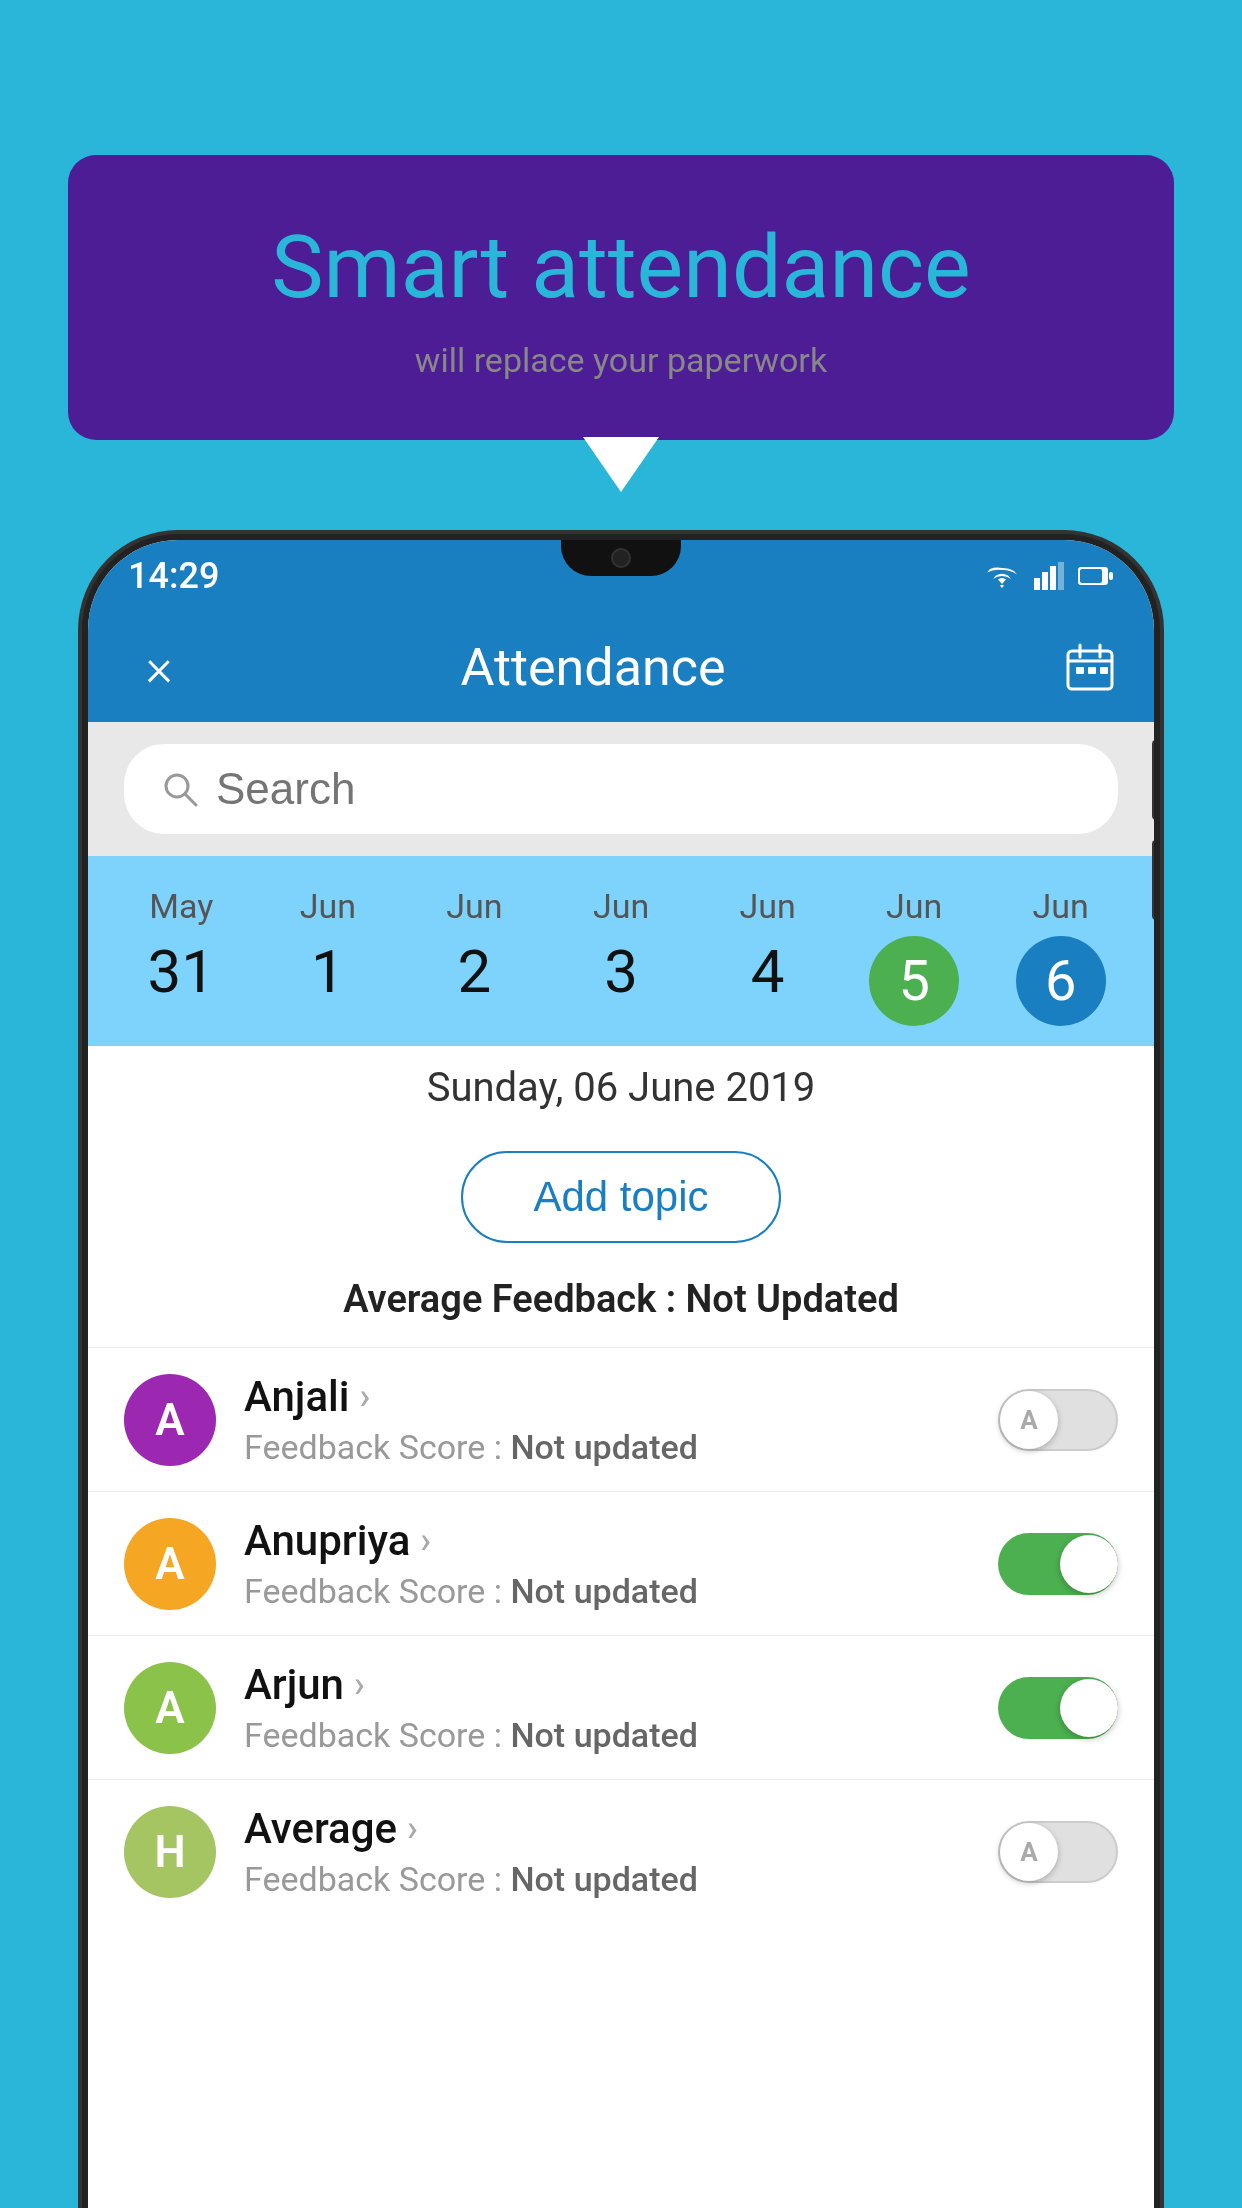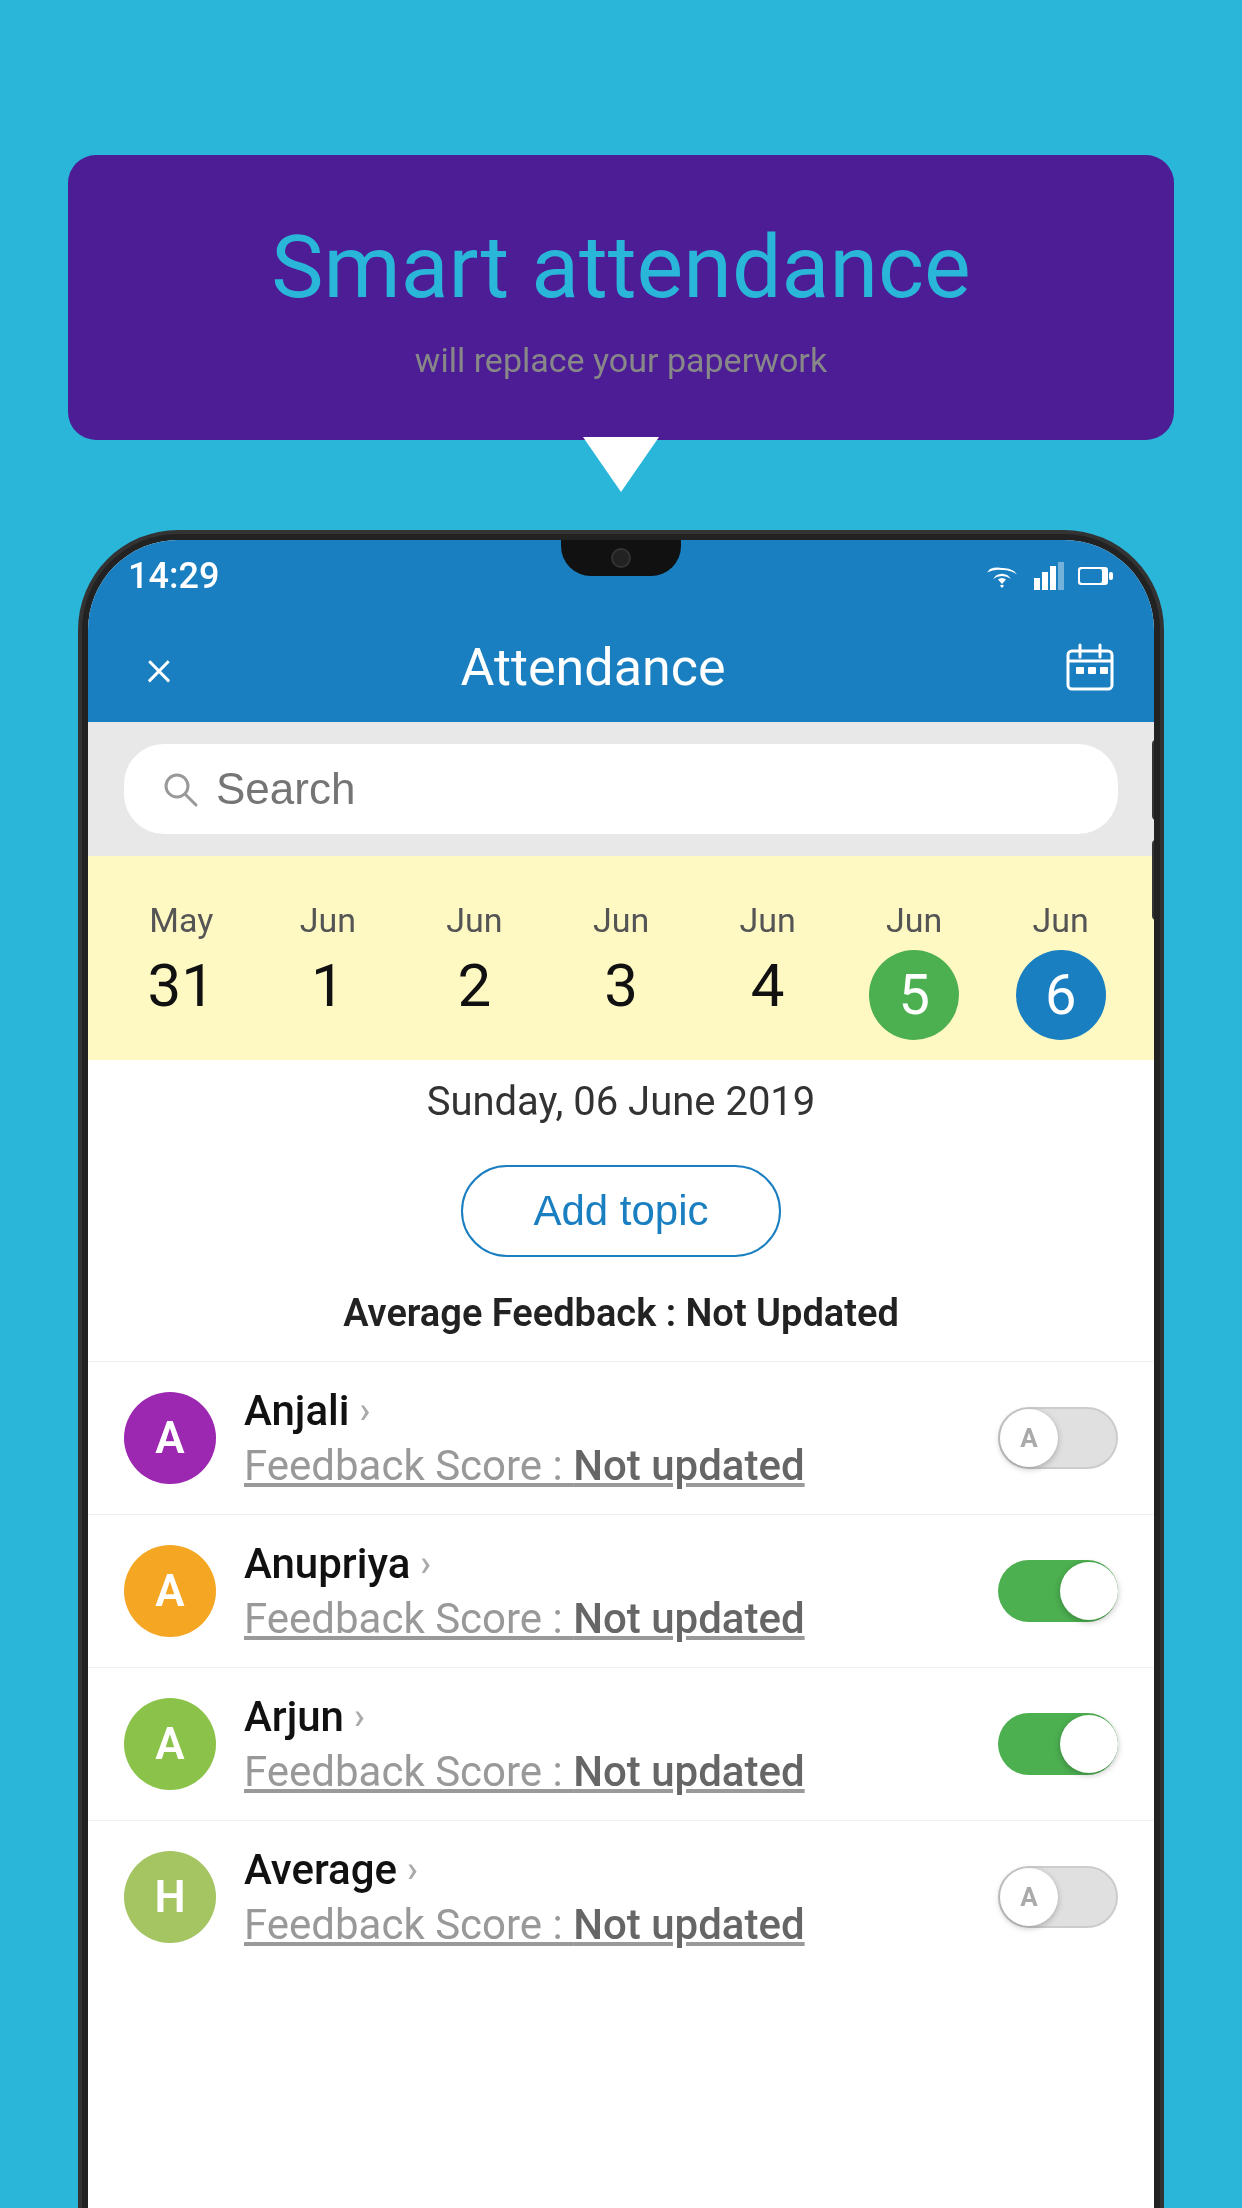--- a/index.html
+++ b/index.html
@@ -168,22 +168,22 @@
       border: none;
       outline: none;
       flex: 1;
       background: transparent;
     }
 
     
     .date-picker {
       display: flex;
       align-items: flex-start;
-      padding: 44px 20px 20px;
-      background: #fef9c3;
+      padding: 30px 20px 20px;
+      background: #7dd3fc;
       gap: 0;
       justify-content: space-around;
     }
 
     .date-item {
       display: flex;
       flex-direction: column;
       align-items: center;
       gap: 10px;
       flex: 1;
@@ -301,24 +301,23 @@
       align-items: center;
       gap: 10px;
     }
 
     .chevron {
       color: #aaa;
       font-size: 36px;
     }
 
     .feedback-score {
-      font-size: 42px;
+      font-size: 34px;
       color: #999;
       margin-top: 6px;
-      text-decoration: underline;
     }
 
     .feedback-score span {
       font-weight: 500;
       color: #666;
     }
 
     
     .toggle-container {
       width: 120px;

